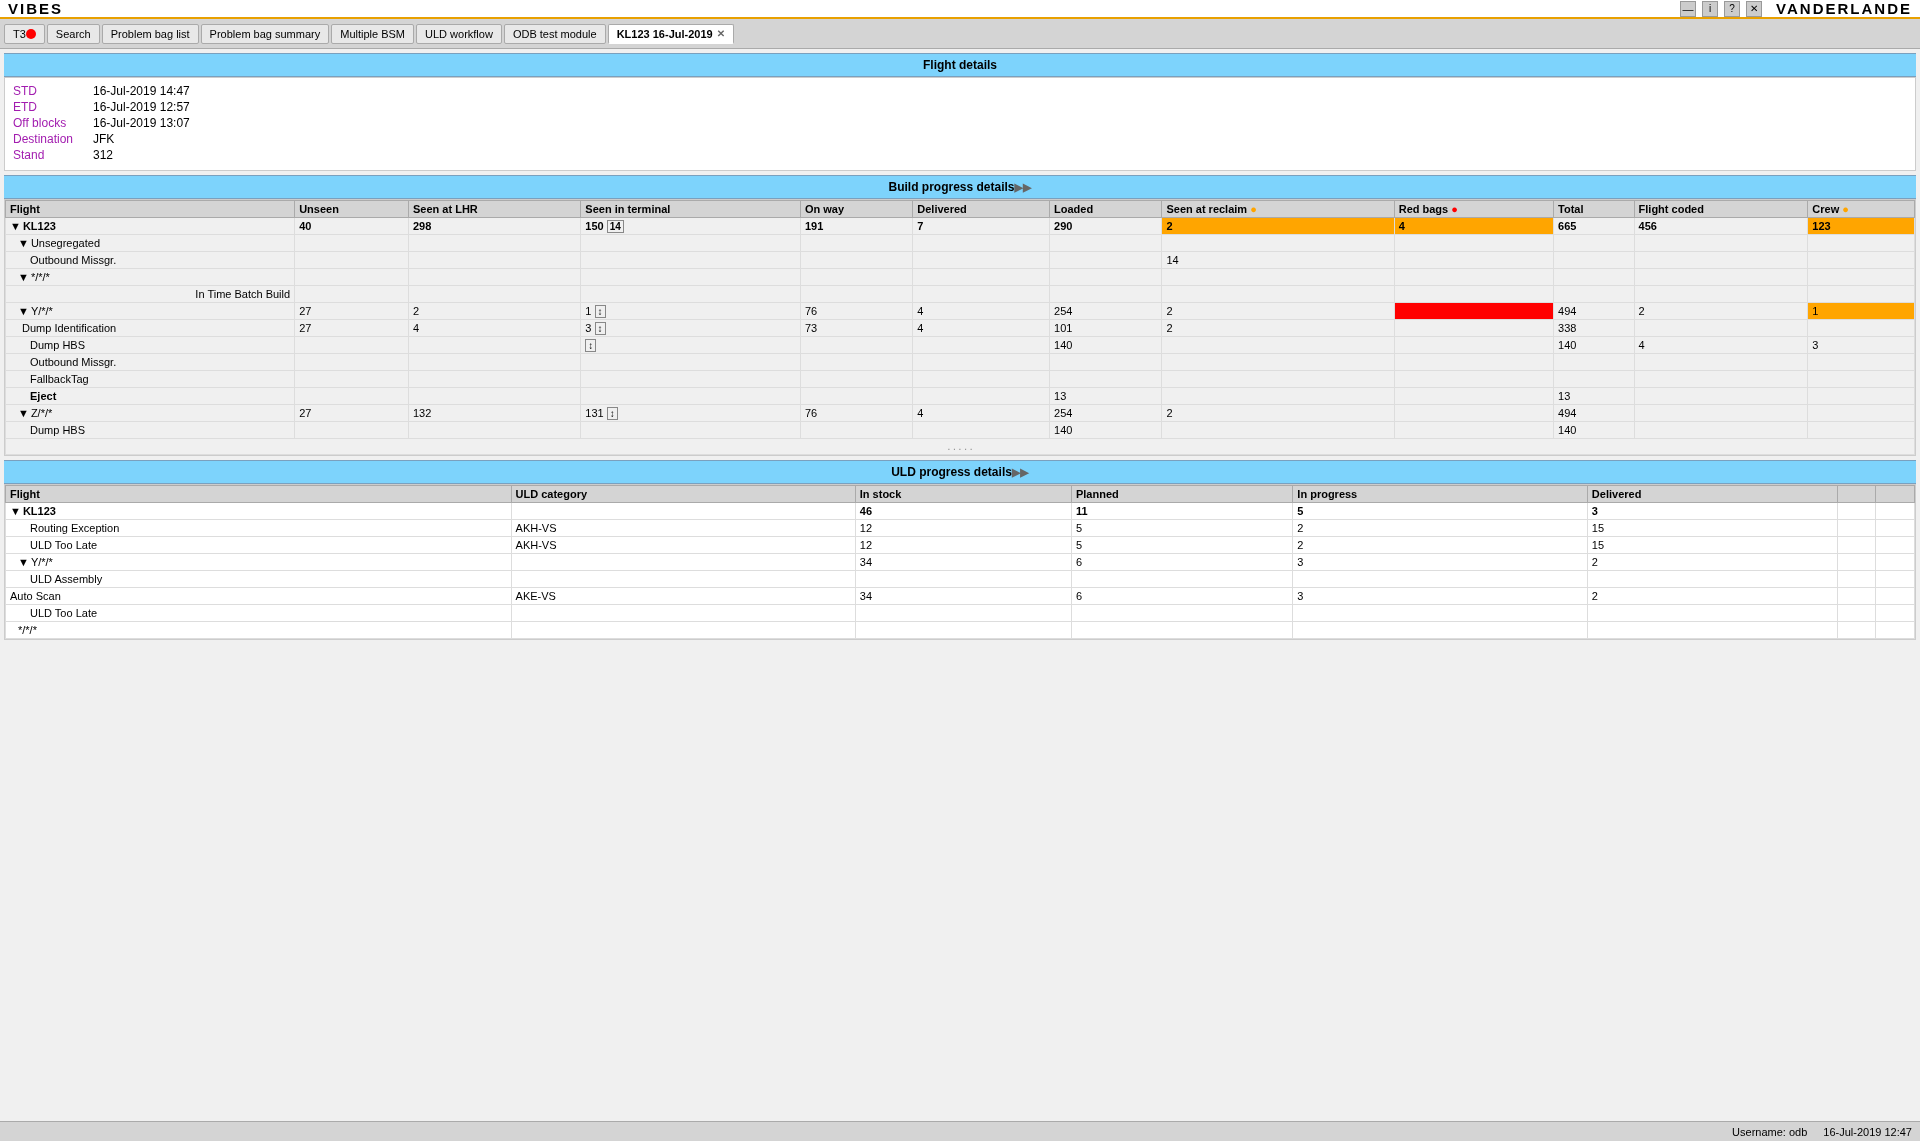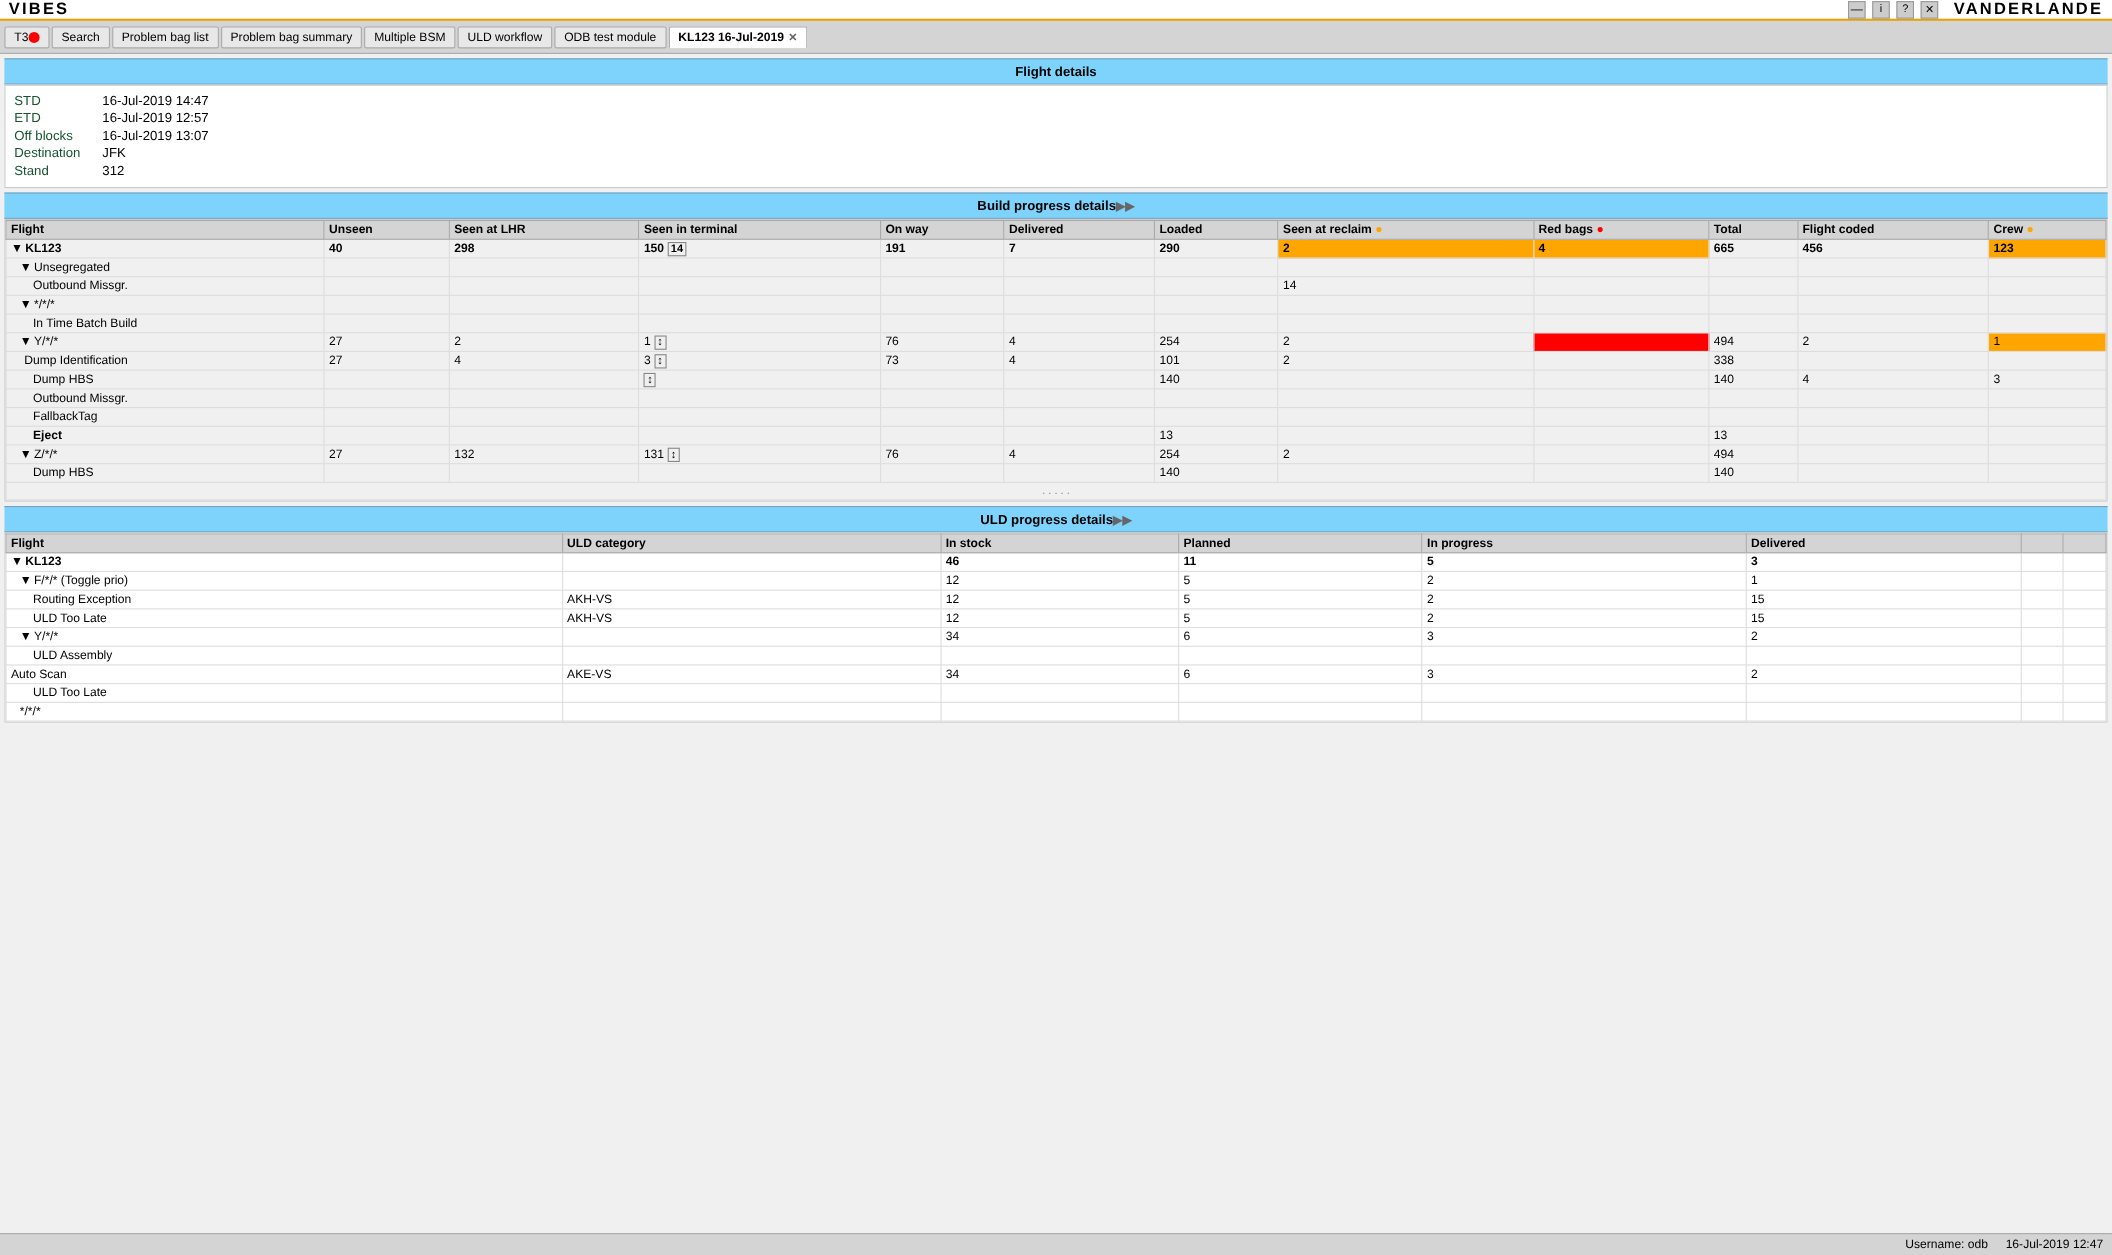--- a/index.html
+++ b/index.html
@@ -33,21 +33,21 @@
     .section-header {
       background: #7dd3fc; padding: 4px 8px; font-weight: bold; font-size: 12px;
       display: flex; align-items: center; justify-content: center;
       border-top: 1px solid #7aa0be; border-bottom: 1px solid #7aa0be; margin-bottom: 0;
     }
     .section-expand { color: #666; font-size: 11px; cursor: pointer; }
 
     
     #flight-details { background: #fff; padding: 6px 8px; border: 1px solid #ccc; margin-bottom: 4px; }
     .flight-detail-row { display: flex; gap: 0; margin-bottom: 2px; }
-    .fd-label { width: 80px; font-weight: normal; color: #14532d; }
+    .fd-label { width: 80px; font-weight: normal; color: #a21caf; }
     .fd-value { color: #000; }
 
     
     .data-table { width: 100%; border-collapse: collapse; font-size: 11px; }
     .data-table th {
       background: #d4d4d4; border: 1px solid #aaa; padding: 2px 4px;
       text-align: left; font-weight: bold; white-space: nowrap;
     }
     .data-table td { border: 1px solid #ddd; padding: 2px 4px; white-space: nowrap; }
     .row-flight-main td { font-weight: bold; }
@@ -220,21 +220,21 @@
               <td></td>
               <td></td>
               <td></td>
               <td></td>
               <td></td>
               <td></td>
               <td></td>
           </tr>
 
           <tr>
-            <td style="padding-left:24px;">In Time Batch Build</td>
+            <td style="padding-left:24px;text-align:right;">In Time Batch Build</td>
             <td></td>
               <td></td>
               <td></td>
               <td></td>
               <td></td>
               <td></td>
               <td></td>
               <td></td>
               <td></td>
               <td></td>
@@ -392,30 +392,20 @@
             <td><span style="margin-right:2px;">▼</span><strong>KL123</strong></td>
             <td></td>
             <td><strong>46</strong></td>
             <td><strong>11</strong></td>
             <td><strong>5</strong></td>
             <td><strong>3</strong></td>
             <td></td>
               <td></td>
           </tr>
 
-          <tr>
-            <td style="padding-left:12px;"><span style="margin-right:2px;">▼</span>F/*/* (Toggle prio)</td>
-            <td></td>
-            <td>12</td>
-            <td>5</td>
-            <td>2</td>
-            <td>1</td>
-            <td></td>
-              <td></td>
-          </tr>
 
           <tr>
             <td style="padding-left:24px;">Routing Exception</td>
             <td>AKH-VS</td>
             <td>12</td>
             <td>5</td>
             <td>2</td>
             <td>15</td>
             <td></td>
               <td></td>

